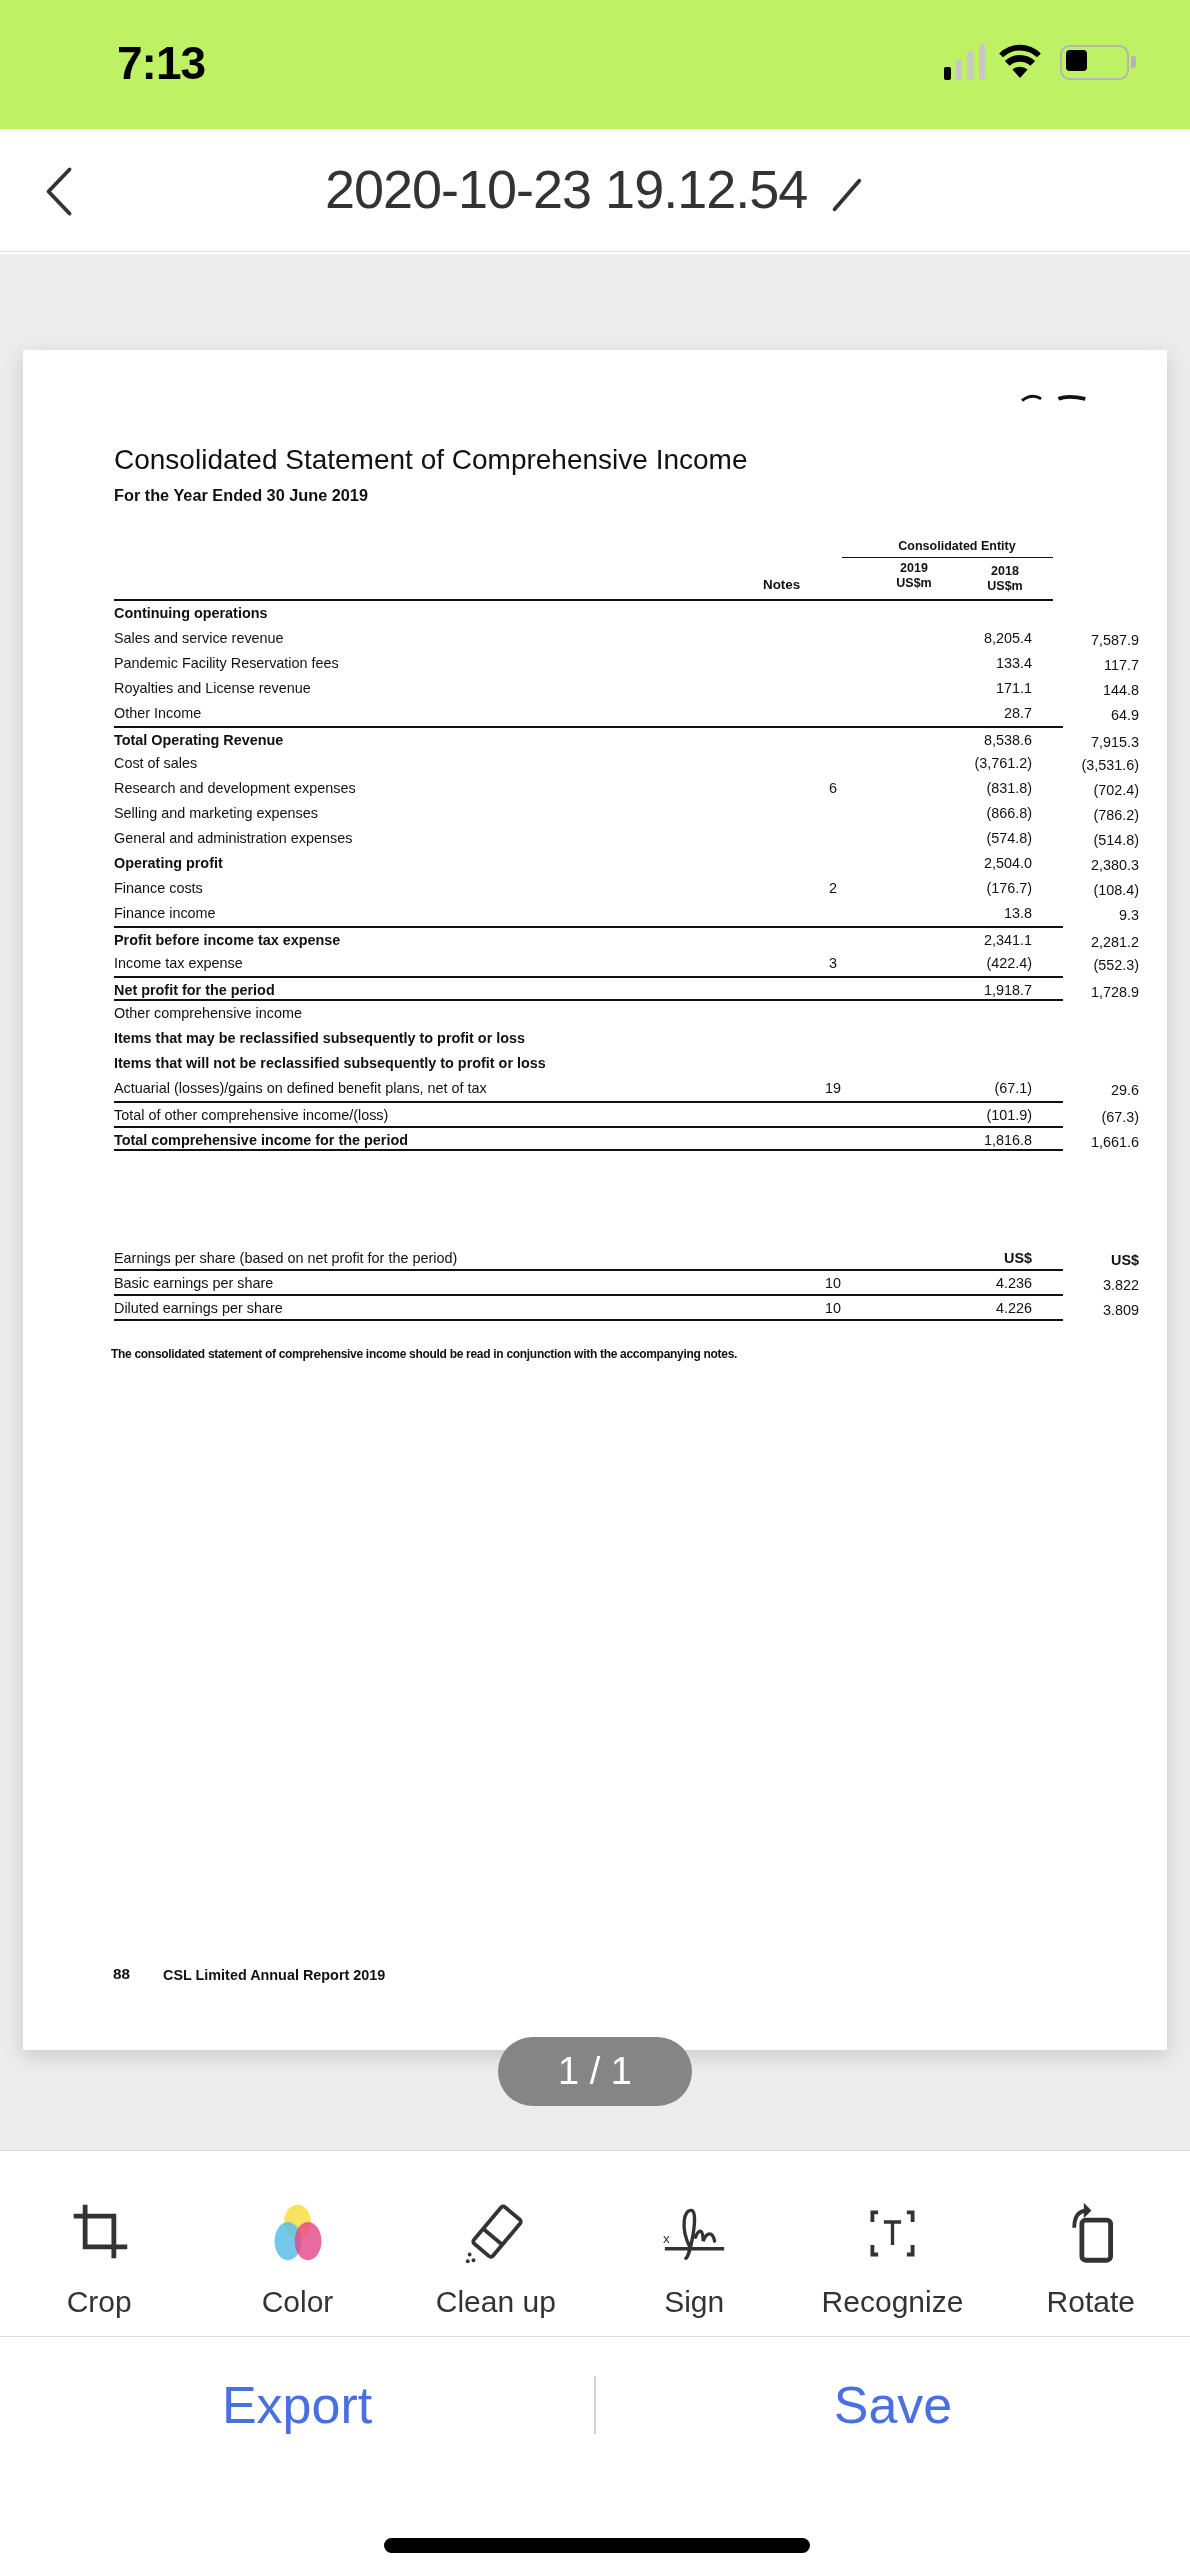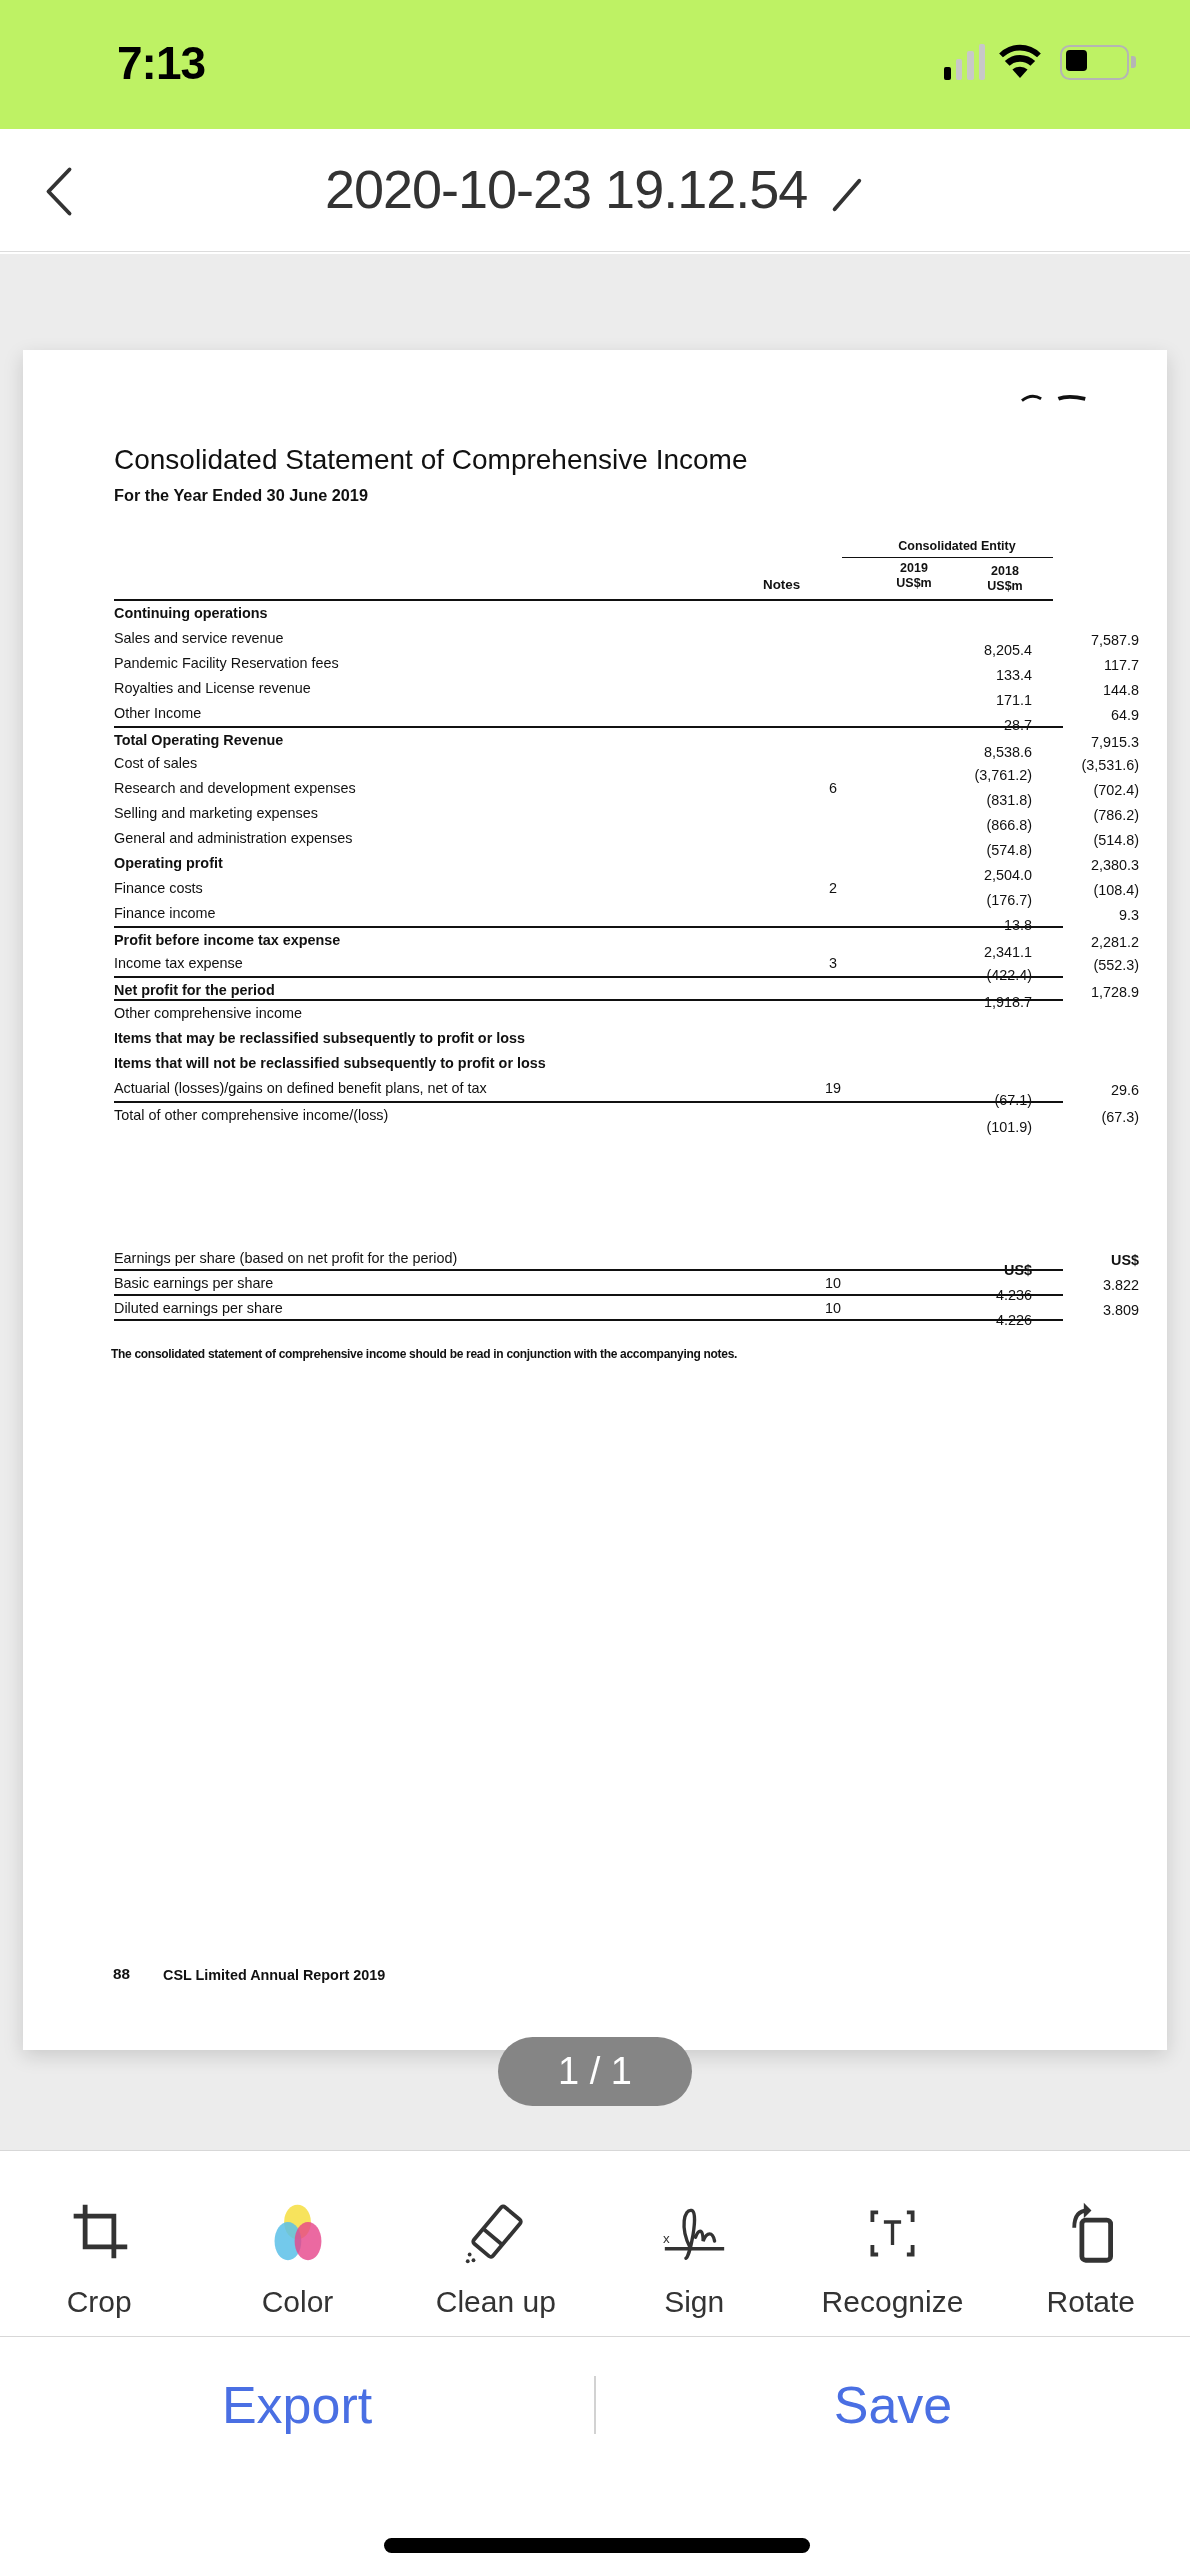--- a/index.html
+++ b/index.html
@@ -33,21 +33,21 @@
   .hdr-line { position: absolute; left: 91px; top: 249px; width: 939px; border-top: 2.4px solid #111; }
 
   .rows { position: absolute; left: 91px; top: 251px; width: 949px; }
   .row { position: relative; height: 25px; font-size: 14.4px; line-height: 25px; }
   .row.bold .lbl, .row.heading .lbl { font-weight: 700; }
   .row.top-rule { border-top: 2.4px solid #111; }
   .row.tall { height: 48px; }
   .row .lbl { position: absolute; left: 0; top: 0; white-space: nowrap; }
   .row.tall .lbl { line-height: 18px; top: 3.8px; }
   .row .note { position: absolute; left: 700px; width: 38px; text-align: center; top: 0; }
-  .row .v1 { position: absolute; left: 767px; width: 151px; text-align: right; top: 12px; }
+  .row .v1 { position: absolute; left: 767px; width: 151px; text-align: right; top: 0; }
   .row .v2 { position: absolute; left: 920px; width: 105px; text-align: right; top: 1.9px; }
   .row.tall .note { top: 1.9px; }
   .row.tall .v1, .row.tall .v2 { top: 17px; }
   .row.bottom-rule { border-bottom: 2.4px solid #111; }
 
   .eps { position: absolute; left: 91px; top: 896px; width: 949px; }
   .eps .row .lbl { font-weight: 400; }
   .eps .row.heading .lbl { font-weight: 400; }
   .eps .row.heading .v1, .eps .row.heading .v2 { font-weight: 700; }
   .footnote { position: absolute; left: 88px; top: 997px; font-size: 12px; font-weight: 700; letter-spacing: -0.3px; }
@@ -234,20 +234,26 @@
           <span class="note">19</span>
           <span class="v1">(67.1)</span>
           <span class="v2">29.6</span>
         </div>
       <div class="row top-rule">
           <span class="lbl">Total of other comprehensive income/(loss)</span>
           <span class="note"></span>
           <span class="v1">(101.9)</span>
           <span class="v2">(67.3)</span>
         </div>
+      <div class="row bold top-rule bottom-rule">
+          <span class="lbl">Total comprehensive income for the period</span>
+          <span class="note"></span>
+          <span class="v1">1,816.8</span>
+          <span class="v2">1,661.6</span>
+        </div>
     </div>
 
     <div class="eps">
       <div class="row heading bottom-rule">
           <span class="lbl">Earnings per share (based on net profit for the period)</span>
           <span class="v1">US$</span>
           <span class="v2">US$</span>
         </div>
       <div class="row bottom-rule">
           <span class="lbl">Basic earnings per share</span>

